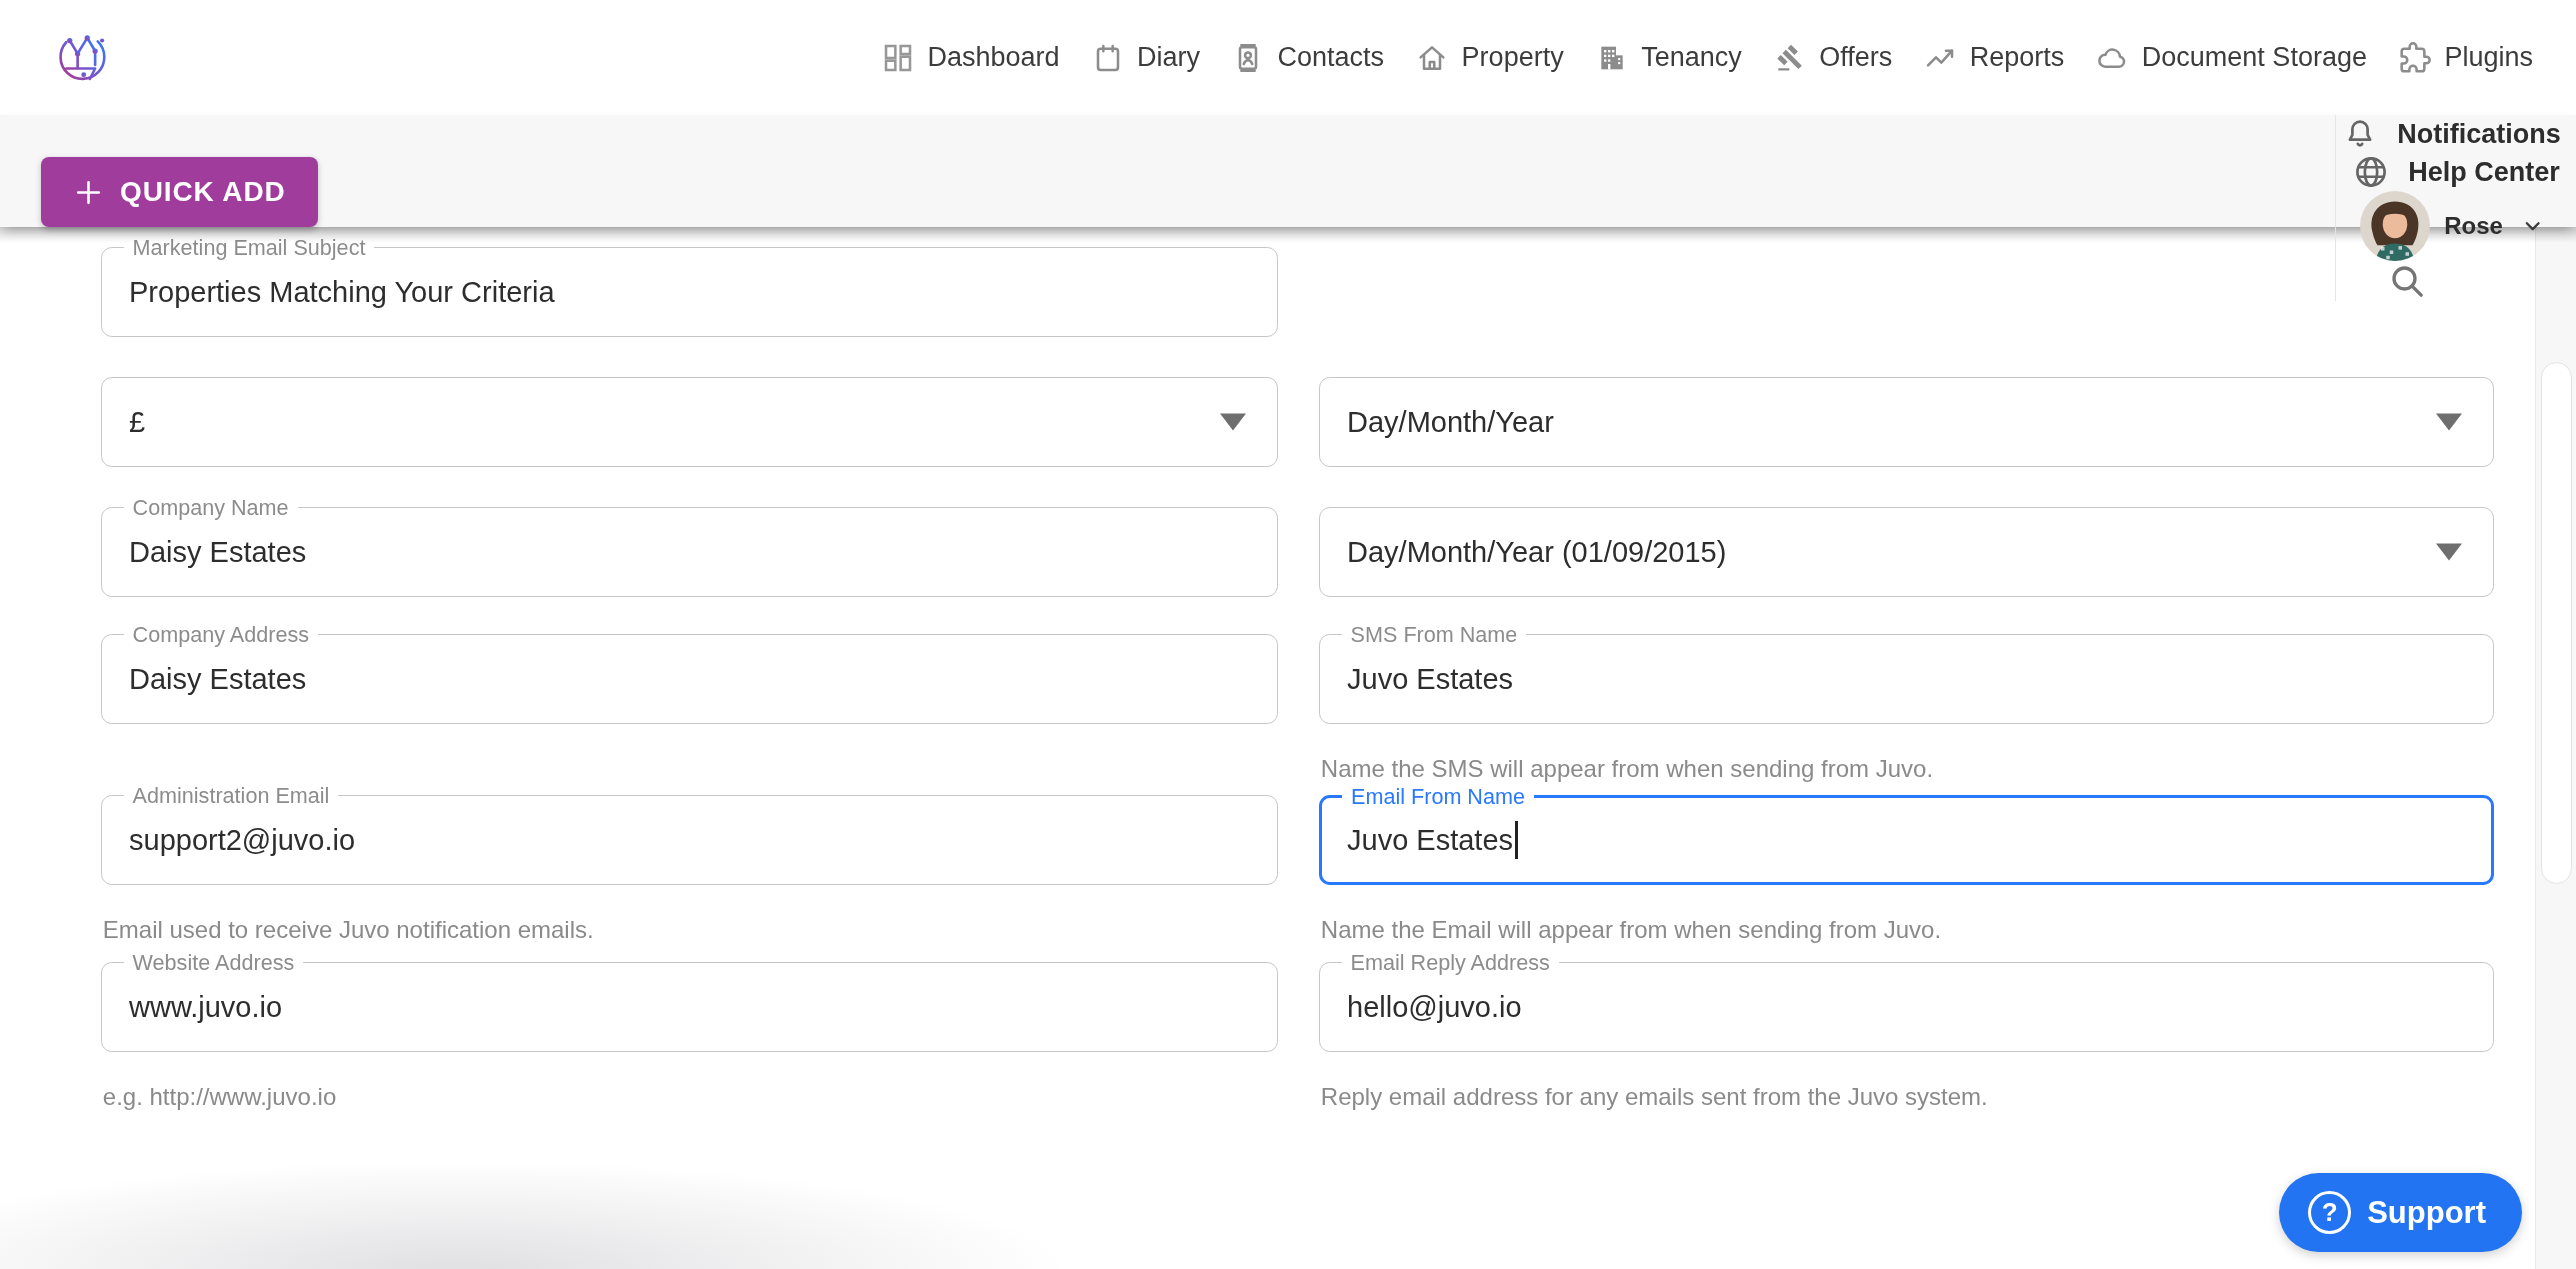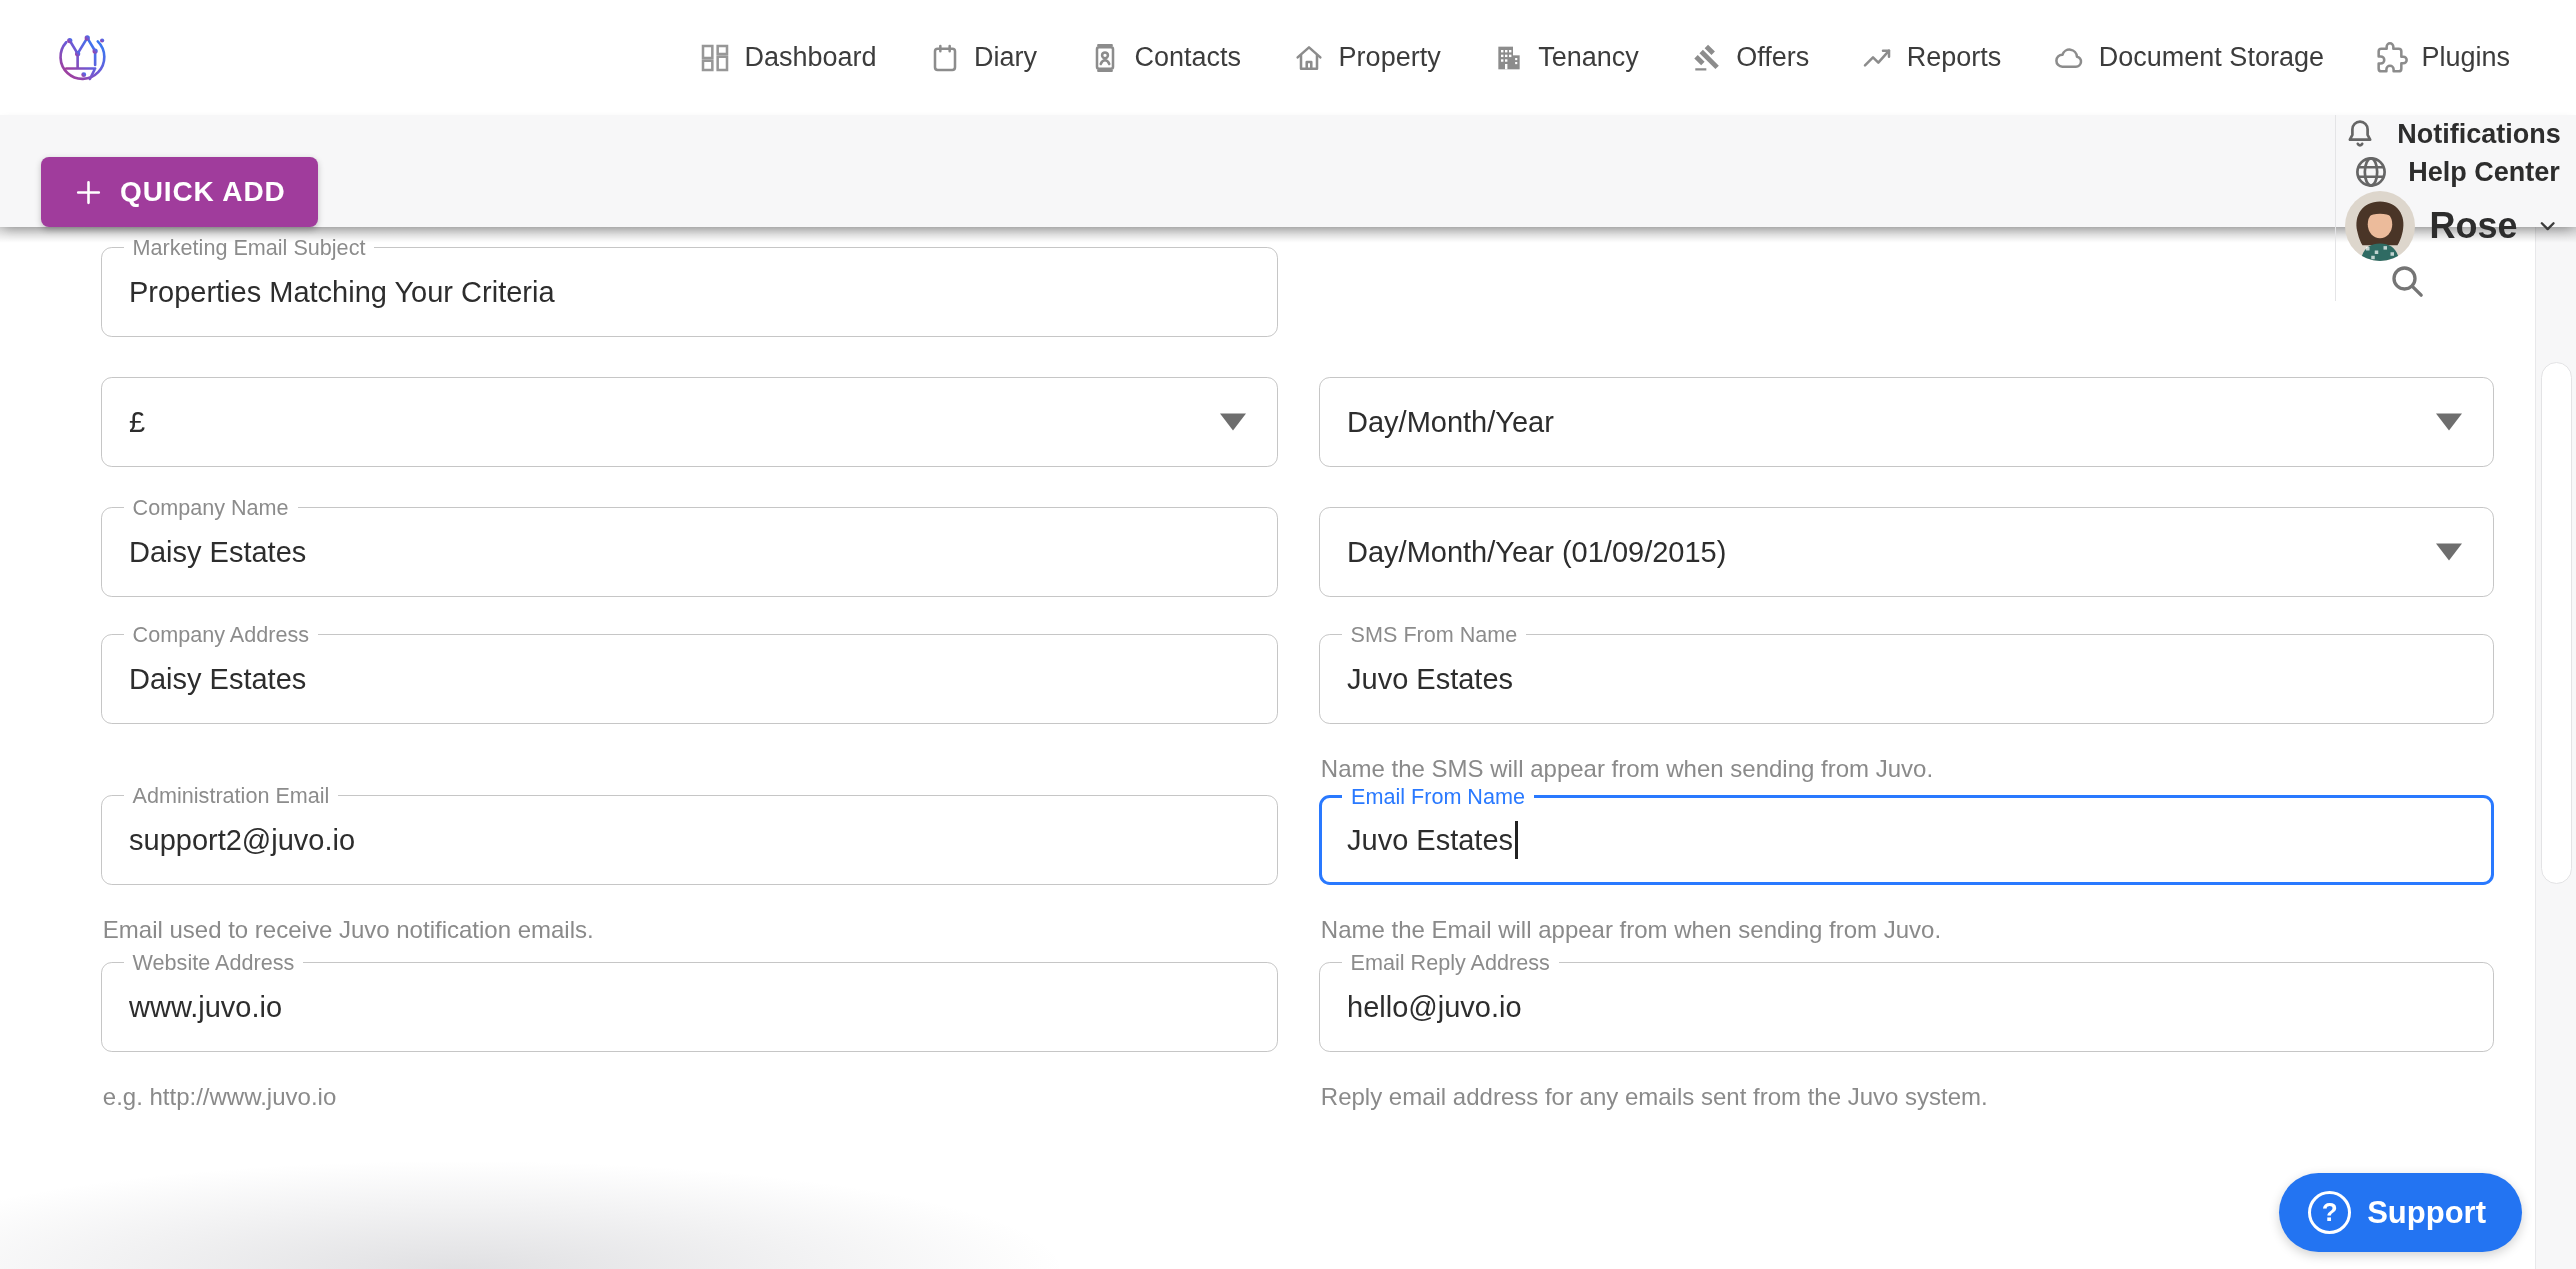--- a/index.html
+++ b/index.html
@@ -3,21 +3,21 @@
 <meta charset="utf-8">
 <style>
   * { margin:0; padding:0; box-sizing:border-box; }
   html,body { width:2576px; height:1270px; overflow:hidden; background:#fff;
               font-family:"Liberation Sans", sans-serif; }
   .screen { position:relative; width:2576px; height:1270px; }
 
   
   .topnav { height:115px; background:#ffffff; display:flex; align-items:center; }
   .logo { margin-left:54px; width:56px; height:56px; flex:0 0 auto; }
-  .navlist { margin-left:auto; display:flex; align-items:center; gap:52px; padding-right:66px; }
+  .navlist { margin-left:auto; display:flex; align-items:center; gap:32px; padding-right:43px; }
   .navitem { display:flex; align-items:center; gap:13.5px; cursor:pointer; }
   .navitem .nlabel { font-size:27px; font-weight:500; color:#3c3c3c; white-space:nowrap; }
   .nicon { width:32px; height:32px; color:#8c8c8c; flex:0 0 auto; }
 
   
   .toolbar { position:relative; height:112px; background:#f7f7f8; display:flex; align-items:flex-end;
              box-shadow:0 5.4px 10.8px -3.6px rgba(0,0,0,0.30); z-index:10; }
   .quickadd { margin-left:41px; height:70px; padding:0 32px; border:none; border-radius:8px;
               background:#a03c9c; color:#fff; font-family:inherit; font-size:28px; font-weight:700;
               letter-spacing:0.9px; display:flex; align-items:center; gap:16px; cursor:pointer;
@@ -25,21 +25,21 @@
   .toolbar-right { margin-left:auto; display:flex; height:100%;flex-direction:column; }
   .tsection { display:flex; align-items:center; justify-content:center; gap:18px;
               border-left:1.8px solid #e4e4e6; cursor:pointer; }
   .tsection .tlabel { font-size:27px; font-weight:600; color:#2d2d2d; white-space:nowrap; }
   .sec-notifications { width:231px; }
   .sec-help { width:241px; }
   .sec-user { width:233px; gap:14.4px; }
   .sec-search { width:142px; }
   .ticon { width:38px; height:38px; color:#666; }
   .avatar { width:70px; height:70px; border-radius:50%; overflow:hidden; flex:0 0 auto; }
-  .username { font-size:36px; font-weight:700; color:#2d2d2d; }
+  .username { font-size:24px; font-weight:700; color:#2d2d2d; }
   .chev { width:23.4px; height:23.4px; color:#3c3c3c; margin-left:3.6px; }
 
   
   .content { position:relative; height:1043px; background:#fff; }
   .content::before { content:""; position:absolute; top:0; left:0; right:0; height:16px;
                      background:linear-gradient(to bottom, rgba(0,0,0,0.17), rgba(0,0,0,0));
                      z-index:6; pointer-events:none; }
   .content::after { content:""; position:absolute; bottom:0; left:0; width:1531px; height:117px;
                     background:radial-gradient(55% 130% at 30% 100%, rgba(100,100,112,0.20), rgba(100,100,112,0) 72%);
                     pointer-events:none; z-index:5; }

